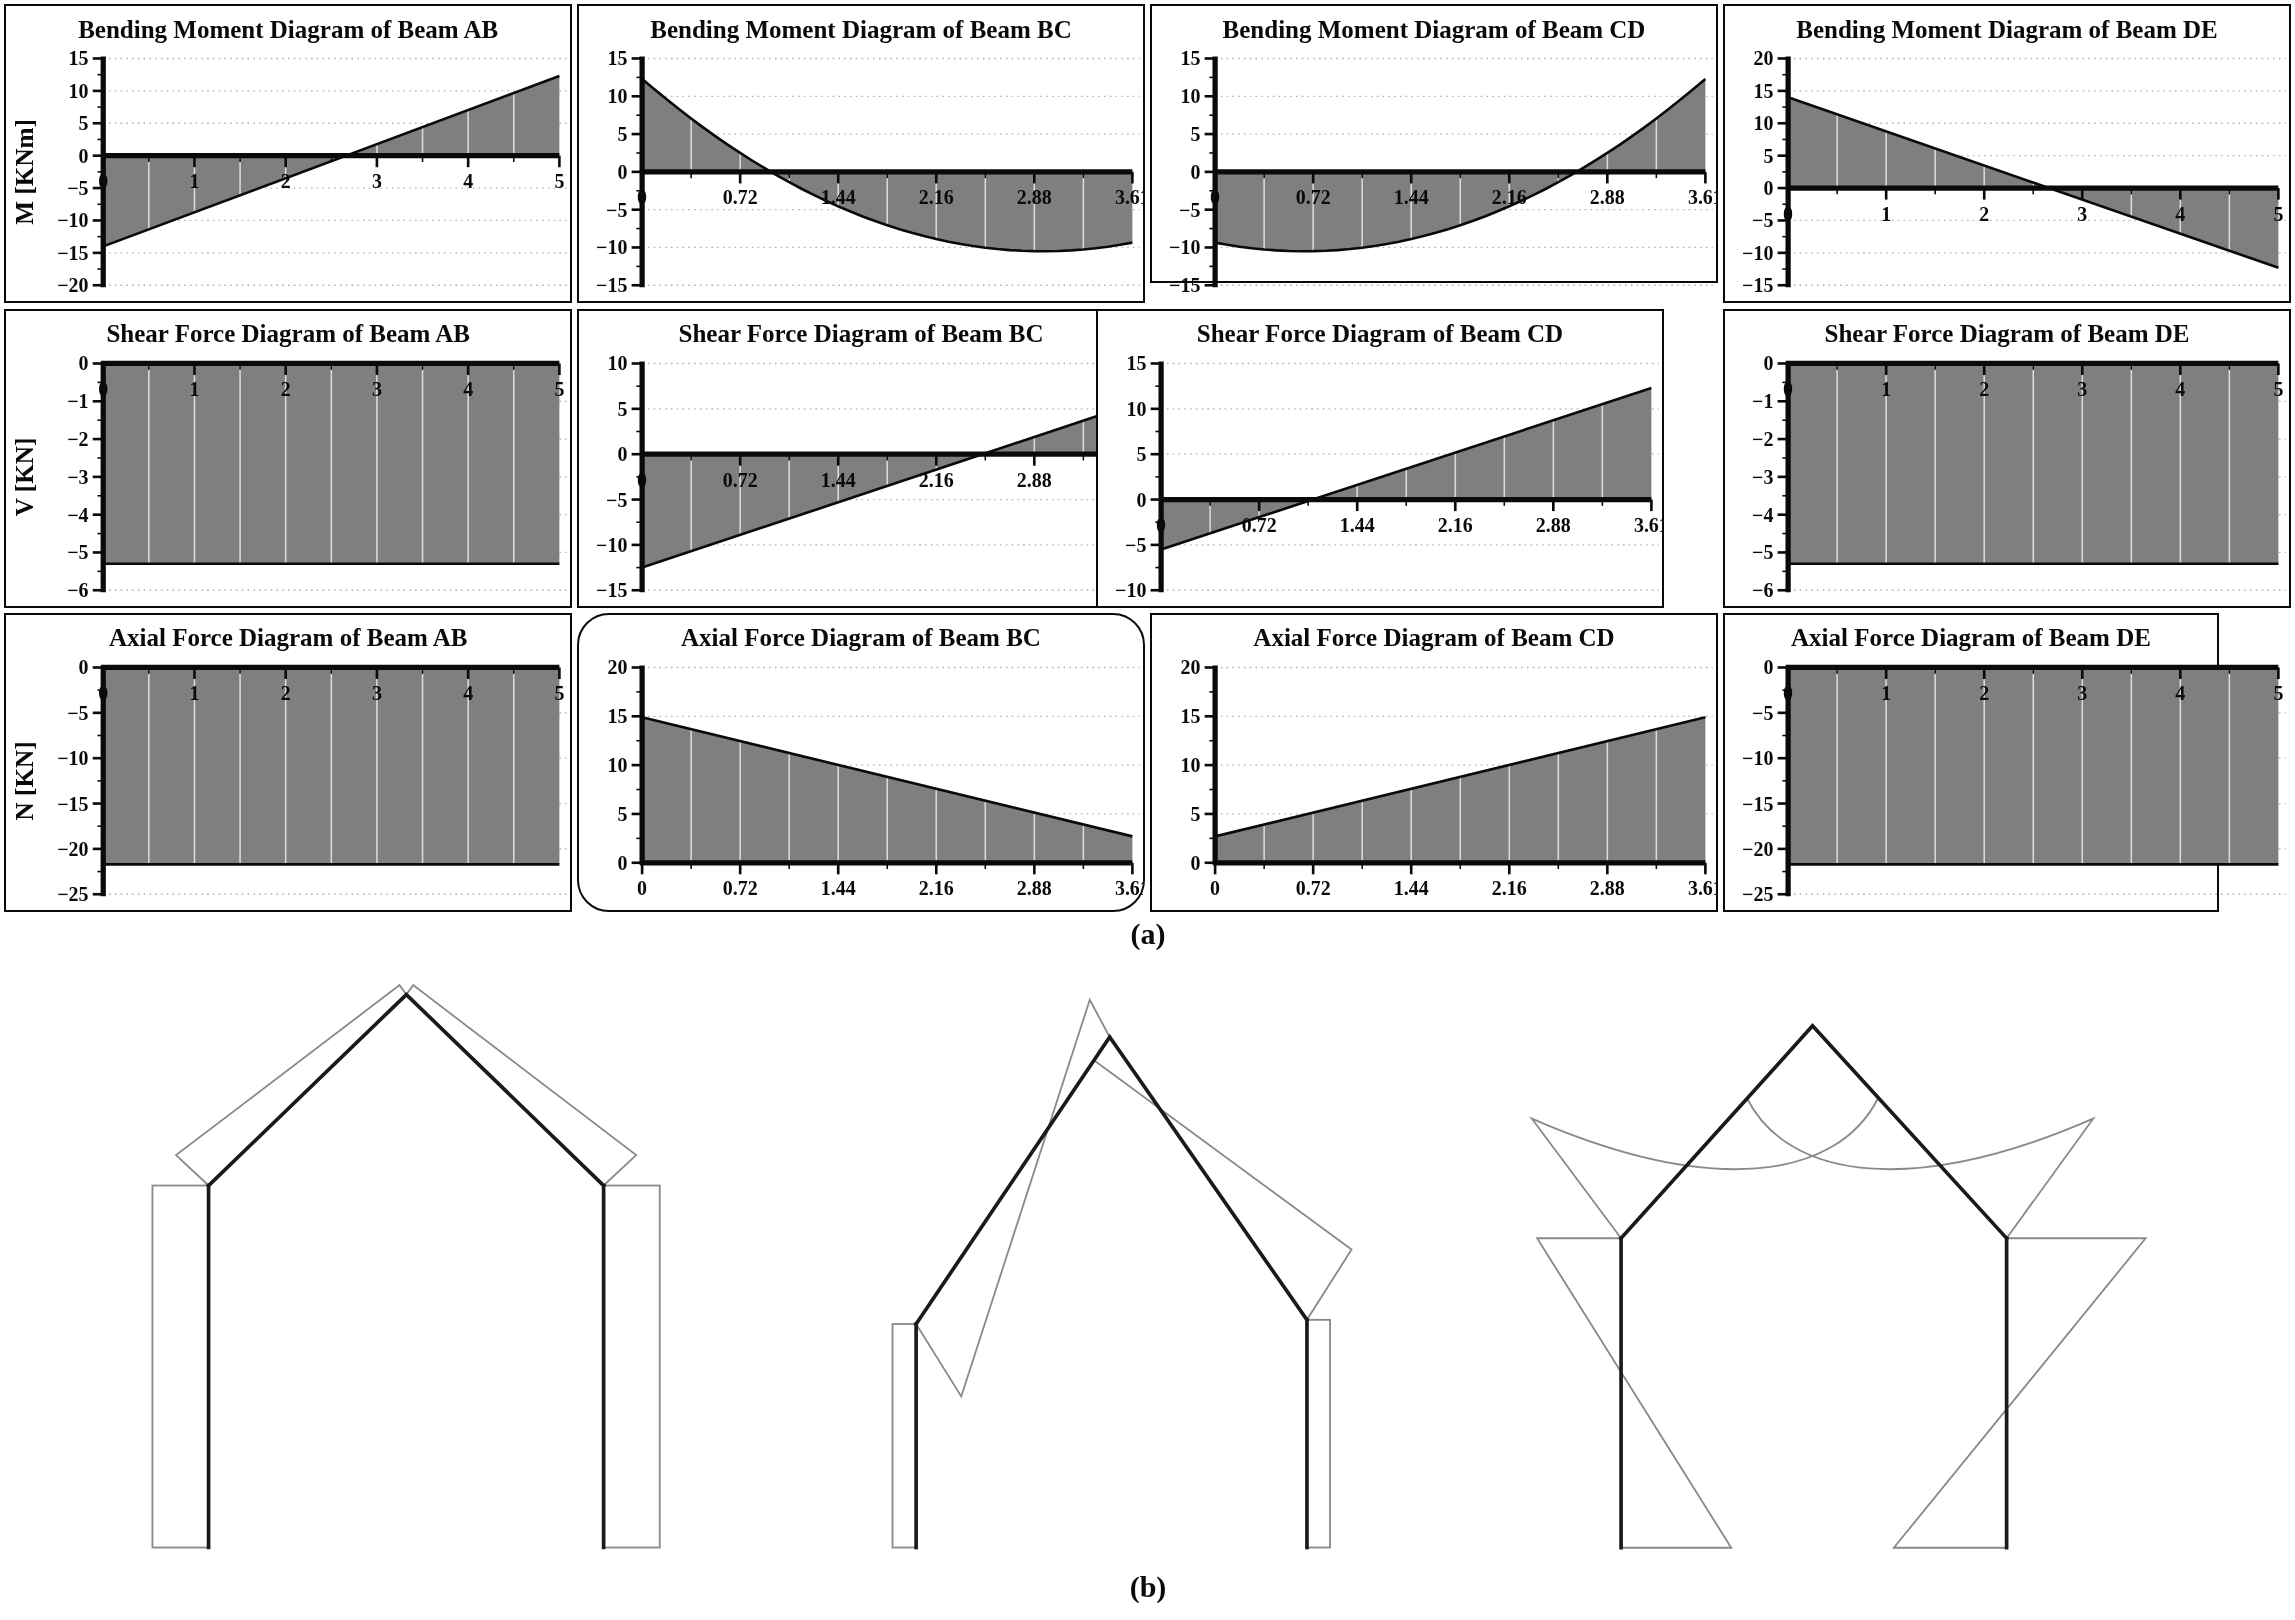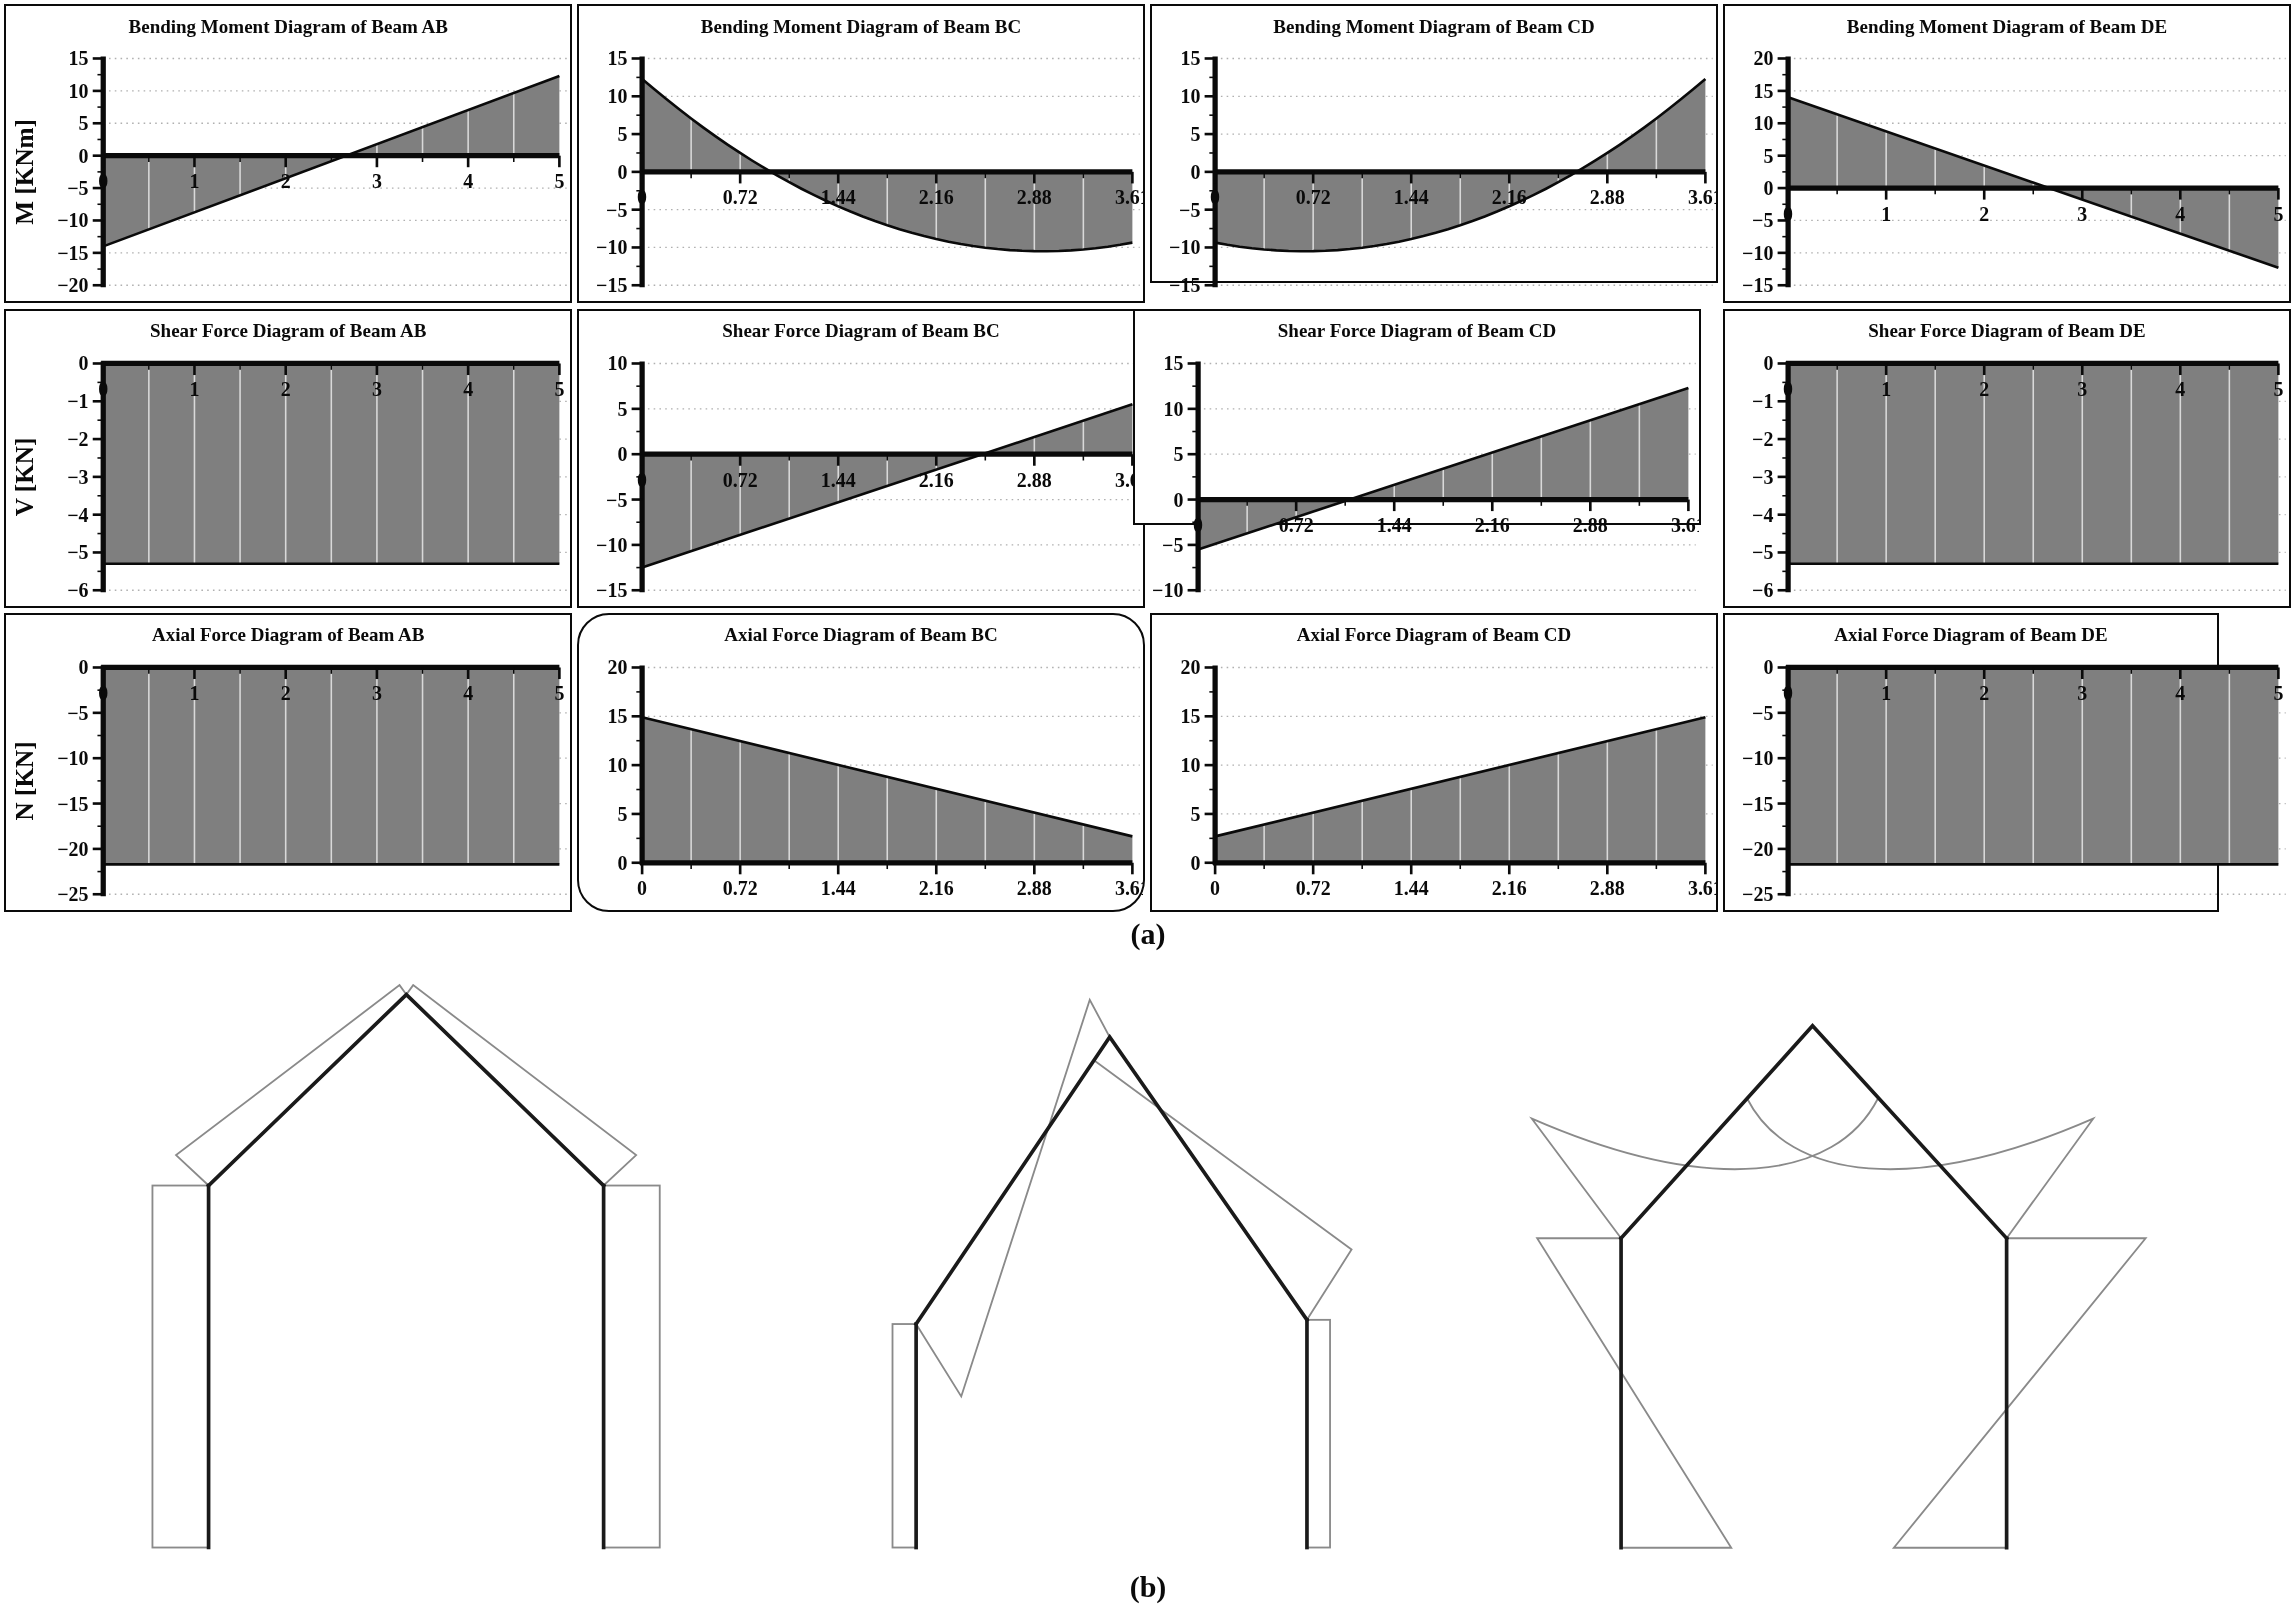--- a/index.html
+++ b/index.html
@@ -1,20 +1,20 @@
 <!DOCTYPE html>
 <html style="font-size:8.4px"><head>
 <meta charset="utf-8">
 <style>
   html,body{margin:0;padding:0;background:#ffffff;}
   #figure-root{position:relative;width:2295px;height:1620px;background:#ffffff;
     font-family:"Liberation Serif","DejaVu Serif",serif;}
   .chart-panel{position:absolute;box-sizing:border-box;border:2.1px solid #0a0a0a;background:#ffffff;}
   .chart-title{position:absolute;left:0;right:0;top:9.4px;text-align:center;
-    font-weight:700;font-size:19px;color:#0a0a0a;white-space:nowrap;}
+    font-weight:700;font-size:25px;color:#0a0a0a;white-space:nowrap;}
   .chart-svg{position:absolute;left:0;top:0;}
   .panel-label{position:absolute;width:210px;text-align:center;font-weight:700;
     font-size:30px;color:#0a0a0a;}
   .frame-box{position:absolute;}
   svg text{font-family:"Liberation Serif","DejaVu Serif",serif;font-weight:700;}
 </style>
 </head>
 <body>
 
 <div id="figure-root">
@@ -415,21 +415,21 @@
           <line x1="680.4" y1="272.8" x2="680.4" y2="294.8" stroke="#0a0a0a" stroke-width="5"></line>
           <text x="680.4" y="334.8" text-anchor="middle" font-size="38" fill="#0a0a0a">2.16</text>
           <line x1="773.8000000000001" y1="272.8" x2="773.8000000000001" y2="284.8" stroke="#0a0a0a" stroke-width="3"></line>
           <line x1="867.2" y1="272.8" x2="867.2" y2="294.8" stroke="#0a0a0a" stroke-width="5"></line>
           <text x="867.2" y="334.8" text-anchor="middle" font-size="38" fill="#0a0a0a">2.88</text>
           <line x1="960.6" y1="272.8" x2="960.6" y2="284.8" stroke="#0a0a0a" stroke-width="3"></line>
           <line x1="1054.0000000000002" y1="272.8" x2="1054.0000000000002" y2="294.8" stroke="#0a0a0a" stroke-width="5"></line>
           <text x="1054.0000000000002" y="334.8" text-anchor="middle" font-size="38" fill="#0a0a0a">3.61</text>
         </svg>
       </div>
-      <div class="chart-panel" style="left: 1133px; top: 309px; width: 568px; height: 216px;">
+      <div class="chart-panel" style="left: 1096px; top: 309px; width: 568px; height: 299px;">
         <div class="chart-title">Shear Force Diagram of Beam CD</div>
         <svg class="chart-svg" width="564" height="295" viewBox="0 0 1074 562">
           <line x1="120" y1="100" x2="1068" y2="100" stroke="#b0b0b0" stroke-width="2.5" stroke-dasharray="3 8"></line>
           <line x1="120" y1="186.4" x2="1068" y2="186.4" stroke="#b0b0b0" stroke-width="2.5" stroke-dasharray="3 8"></line>
           <line x1="120" y1="272.8" x2="1068" y2="272.8" stroke="#b0b0b0" stroke-width="2.5" stroke-dasharray="3 8"></line>
           <line x1="120" y1="445.6" x2="1068" y2="445.6" stroke="#b0b0b0" stroke-width="2.5" stroke-dasharray="3 8"></line>
           <line x1="120" y1="532" x2="1068" y2="532" stroke="#b0b0b0" stroke-width="2.5" stroke-dasharray="3 8"></line>
           <clipPath id="clip-fill-6">
             <polygon points="120,454.23999999999995 1054,146.65599999999998 1054,359.2 120,359.2"></polygon>
           </clipPath>

